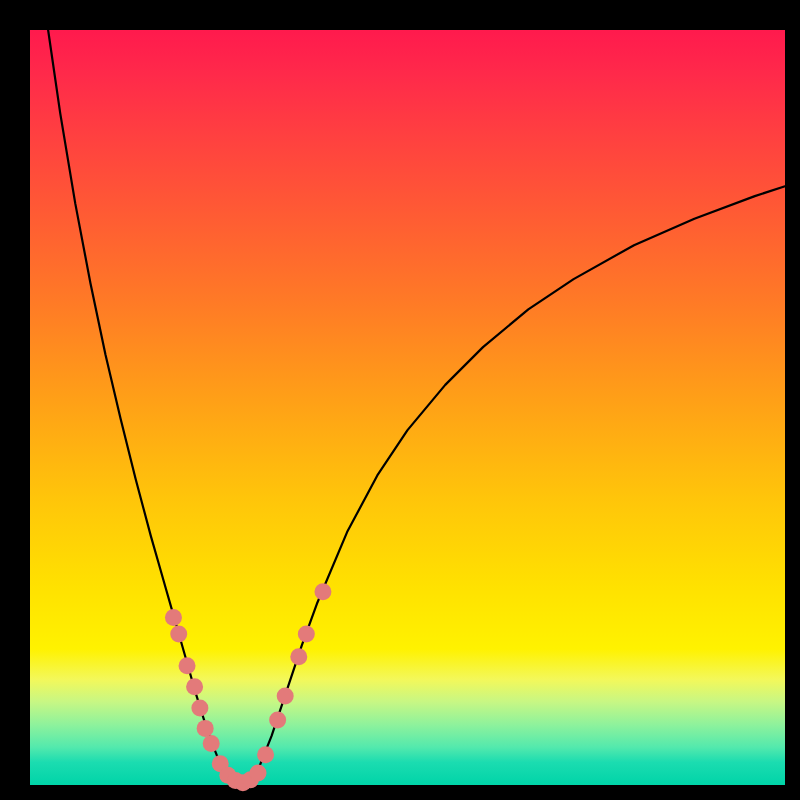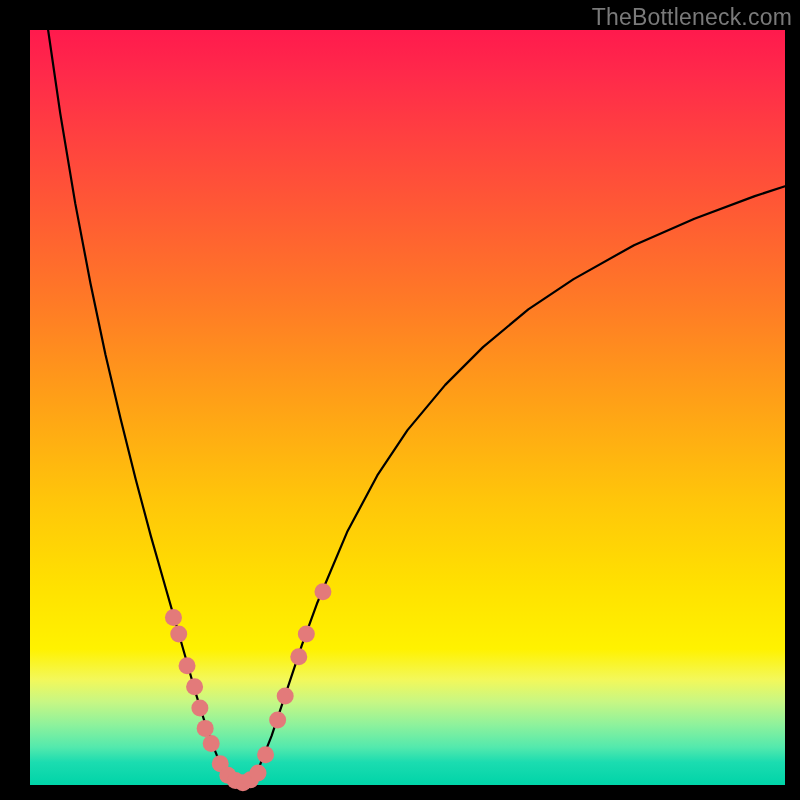--- a/index.html
+++ b/index.html
@@ -59,21 +59,20 @@
     width: 755px;
     height: 755px;
     overflow: visible;
   }
 </style>
 </head>
 <body>
 
 <div class="stage">
 
-  <div class="watermark">TheBottleneck.com</div>
 
   <div class="plot-area">
     <svg class="curves" viewBox="0 0 755 755" preserveAspectRatio="none">
       <path id="curve-left" fill="none" stroke-width="2.2" stroke-linecap="round" stroke-linejoin="round" d="M18.12 0.00 L30.20 83.05 L45.30 173.65 L60.40 252.92 L75.50 324.65 L90.60 388.82 L105.70 449.22 L120.80 505.85 L128.35 532.27 L135.90 558.70 L143.45 585.13 L151.00 611.55 L158.55 637.98 L166.10 664.40 L173.65 688.56 L181.20 711.21 L188.75 730.09 L196.30 743.67" stroke="#000000"></path>
       <path id="curve-floor" fill="none" stroke-width="2.2" stroke-linecap="round" stroke-linejoin="round" d="M196.30 743.67 L203.85 750.47 L211.40 752.74 L218.95 750.47 L226.50 743.67" stroke="#000000"></path>
       <path id="curve-right" fill="none" stroke-width="2.2" stroke-linecap="round" stroke-linejoin="round" d="M226.50 743.67 L241.60 705.92 L256.70 660.63 L271.80 615.33 L286.90 573.80 L317.10 502.07 L347.30 445.45 L377.50 400.15 L415.25 354.85 L453.00 317.10 L498.30 279.35 L543.60 249.15 L604.00 215.18 L664.40 188.75 L724.80 166.10 L755.00 156.29" stroke="#000000"></path>
       <g id="markers">
           <circle cx="143.45" cy="587.39" r="8.5" fill="#e37a7a" stroke="#d06868" stroke-width="0"></circle>
           <circle cx="148.73" cy="604.00" r="8.5" fill="#e37a7a" stroke="#d06868" stroke-width="0"></circle>
           <circle cx="157.04" cy="635.71" r="8.5" fill="#e37a7a" stroke="#d06868" stroke-width="0"></circle>

